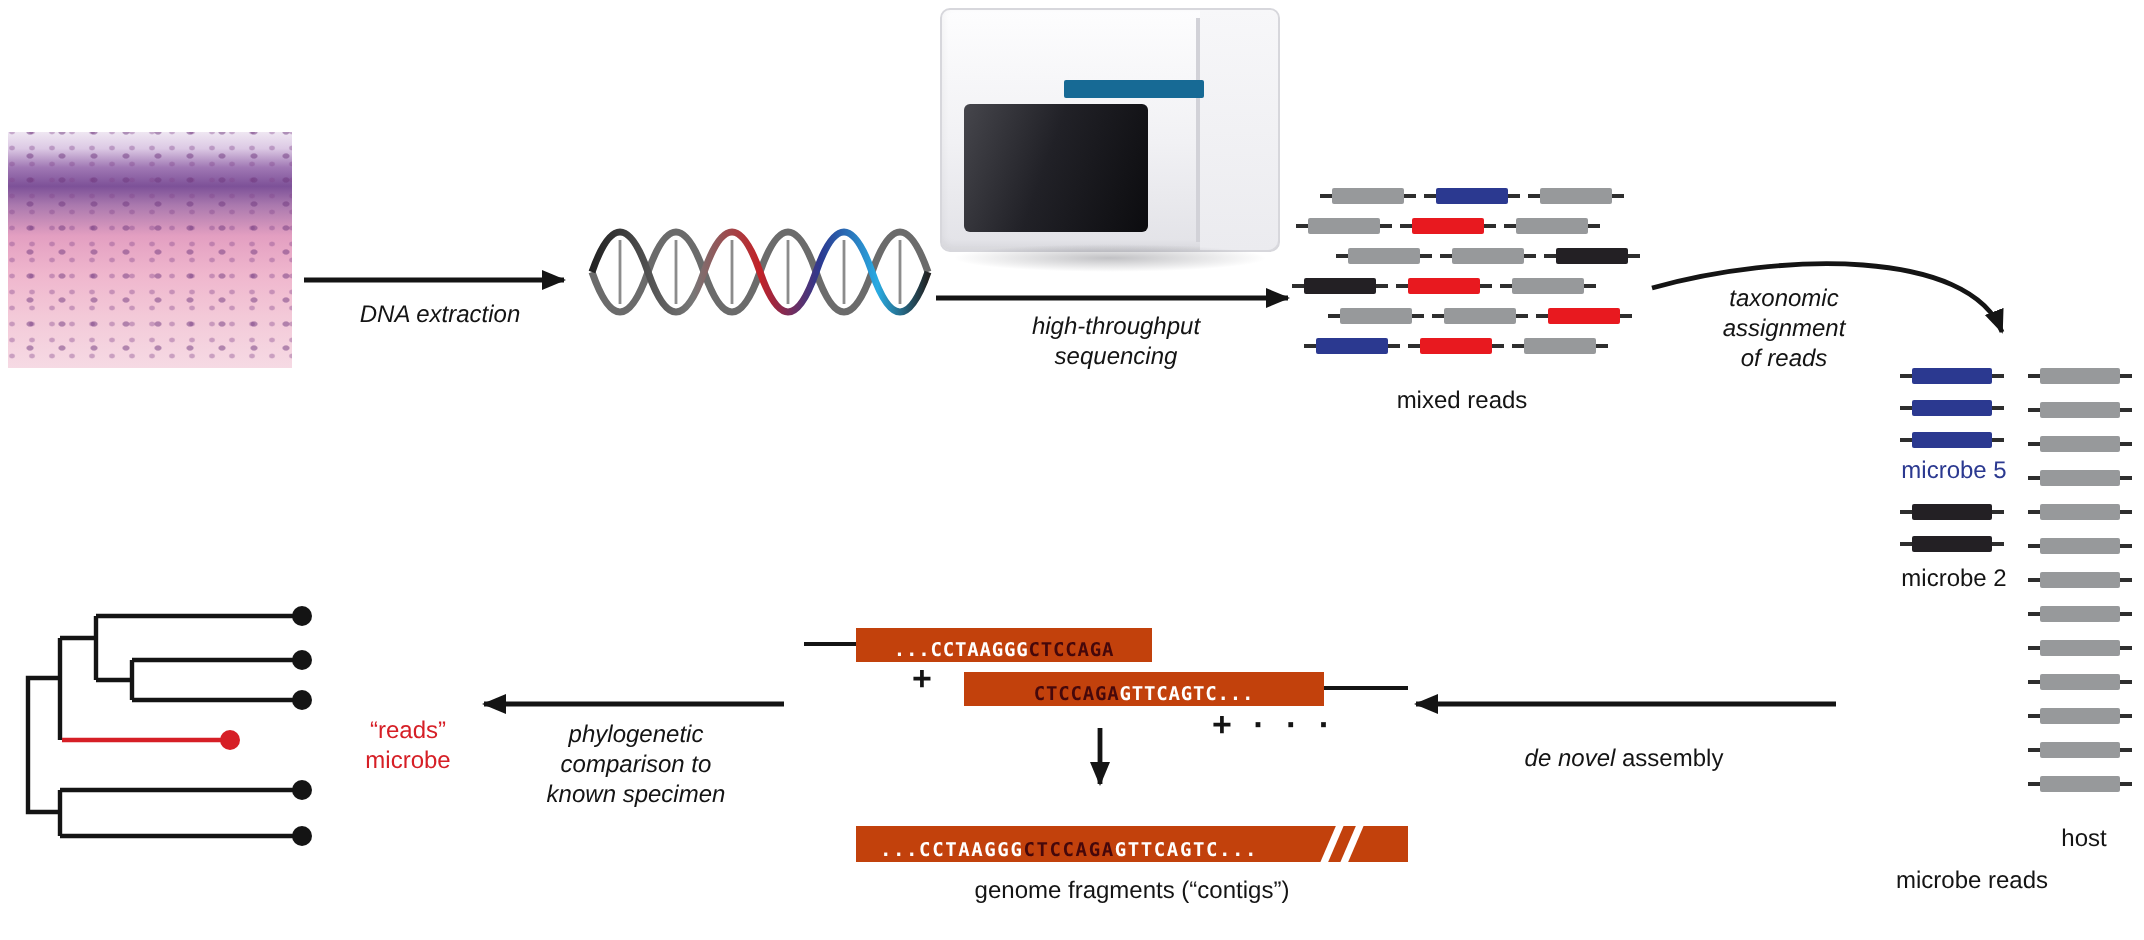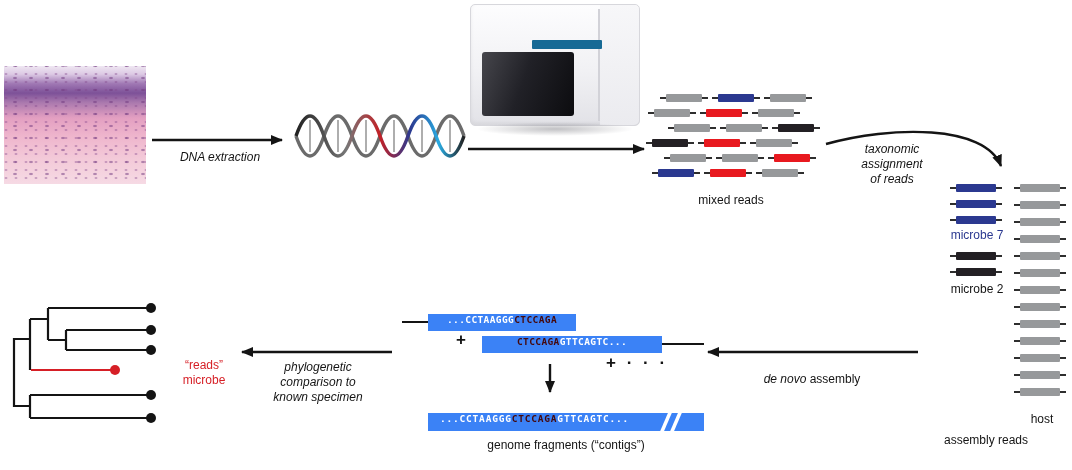--- a/index.html
+++ b/index.html
@@ -20,22 +20,22 @@
   .mixed-reads{position:absolute}
   .mixed-reads .read{width:48px}
   .mixed-row{display:flex;gap:4px;margin-bottom:7px}
   .stack{position:absolute;display:flex;flex-direction:column;gap:8px}
   .host-stack{gap:9px}
   .unmapped-box{position:absolute;border:3px solid #141414;border-radius:16px;background:#fff}
   .unmapped-box .stack{left:50%;transform:translateX(-50%);top:11px}
   .unmapped-box .read{width:64px}
 
   
-  .contig{position:absolute;display:flex;align-items:flex-start;justify-content:center;
-          background:#3b82f6;color:#fff;font-family:"DejaVu Sans Mono","Liberation Mono",monospace;
+  .contig{position:absolute;display:flex;align-items:flex-end;justify-content:center;
+          background:#c2410c;color:#fff;font-family:"DejaVu Sans Mono","Liberation Mono",monospace;
           font-weight:bold;font-size:9.5px;letter-spacing:.4px;white-space:nowrap}
   .contig.merged{justify-content:flex-start;padding-left:12px;letter-spacing:.8px}
   .seq-dark{color:#45080b}
   .plus{position:absolute;font-size:17px;font-weight:bold;letter-spacing:3px}
 
   
   .tissue{left:4px;top:66px;width:142px;height:118px;
     background-image:
       radial-gradient(rgba(110,55,125,.5) 1.4px, transparent 2.1px),
       radial-gradient(rgba(130,70,140,.38) 1.1px, transparent 1.8px),
@@ -70,20 +70,22 @@
   <div class="label italic" style="left:220px;top:150px">DNA extraction</div>
 
   <div class="abs sequencer">
     <div class="seq-body"></div>
     <div class="seq-right"></div>
     <div class="seq-seam"></div>
     <div class="seq-dark-block"></div>
     <div class="seq-blue"></div>
     <div class="seq-shadow"></div>
   </div>
+  <div class="label italic" style="left:558px;top:156px">high-throughput
+sequencing</div>
 
   <div class="mixed-reads" style="left:646px;top:94px">
       <div class="mixed-row" style="margin-left: 14px;">
         <div class="read">
           <div class="bar" style="background: rgb(151, 153, 155);"></div>
         </div>
         <div class="read">
           <div class="bar" style="background: rgb(43, 57, 144);"></div>
         </div>
         <div class="read">
@@ -156,21 +158,21 @@
       <div class="read">
         <div class="bar" style="background: rgb(43, 57, 144);"></div>
       </div>
       <div class="read">
         <div class="bar" style="background: rgb(43, 57, 144);"></div>
       </div>
       <div class="read">
         <div class="bar" style="background: rgb(43, 57, 144);"></div>
       </div>
     </div>
-  <div class="label blue-text" style="left:977px;top:228px">microbe 7</div>
+  <div class="label blue-text" style="left:977px;top:228px">microbe 5</div>
 
   <div class="stack" style="left:950px;top:252px">
       <div class="read">
         <div class="bar" style="background: rgb(35, 32, 36);"></div>
       </div>
       <div class="read">
         <div class="bar" style="background: rgb(35, 32, 36);"></div>
       </div>
     </div>
   <div class="label" style="left:977px;top:282px">microbe 2</div>
@@ -211,24 +213,24 @@
       </div>
       <div class="read">
         <div class="bar" style="background: rgb(151, 153, 155);"></div>
       </div>
       <div class="read">
         <div class="bar" style="background: rgb(151, 153, 155);"></div>
       </div>
     </div>
   <div class="label" style="left:1042px;top:412px">host</div>
 
-  <div class="label" style="left:986px;top:433px">assembly reads</div>
+  <div class="label" style="left:986px;top:433px">microbe reads</div>
 
   <div class="label" style="left:812px;top:357px">
-    <span class="italic">de novo</span><span> assembly</span>
+    <span class="italic">de novel</span><span> assembly</span>
   </div>
 
   <div class="contig" style="left:428px;top:314px;width:148px;height:17px">
     <span>...CCTAAGGG</span>
       <span class="seq-dark">CTCCAGA</span>
   </div>
   <div class="plus" style="left:456px;top:330px">+</div>
   <div class="contig" style="left:482px;top:336px;width:180px;height:17px">
     <span class="seq-dark">CTCCAGA</span>
       <span>GTTCAGTC...</span>

